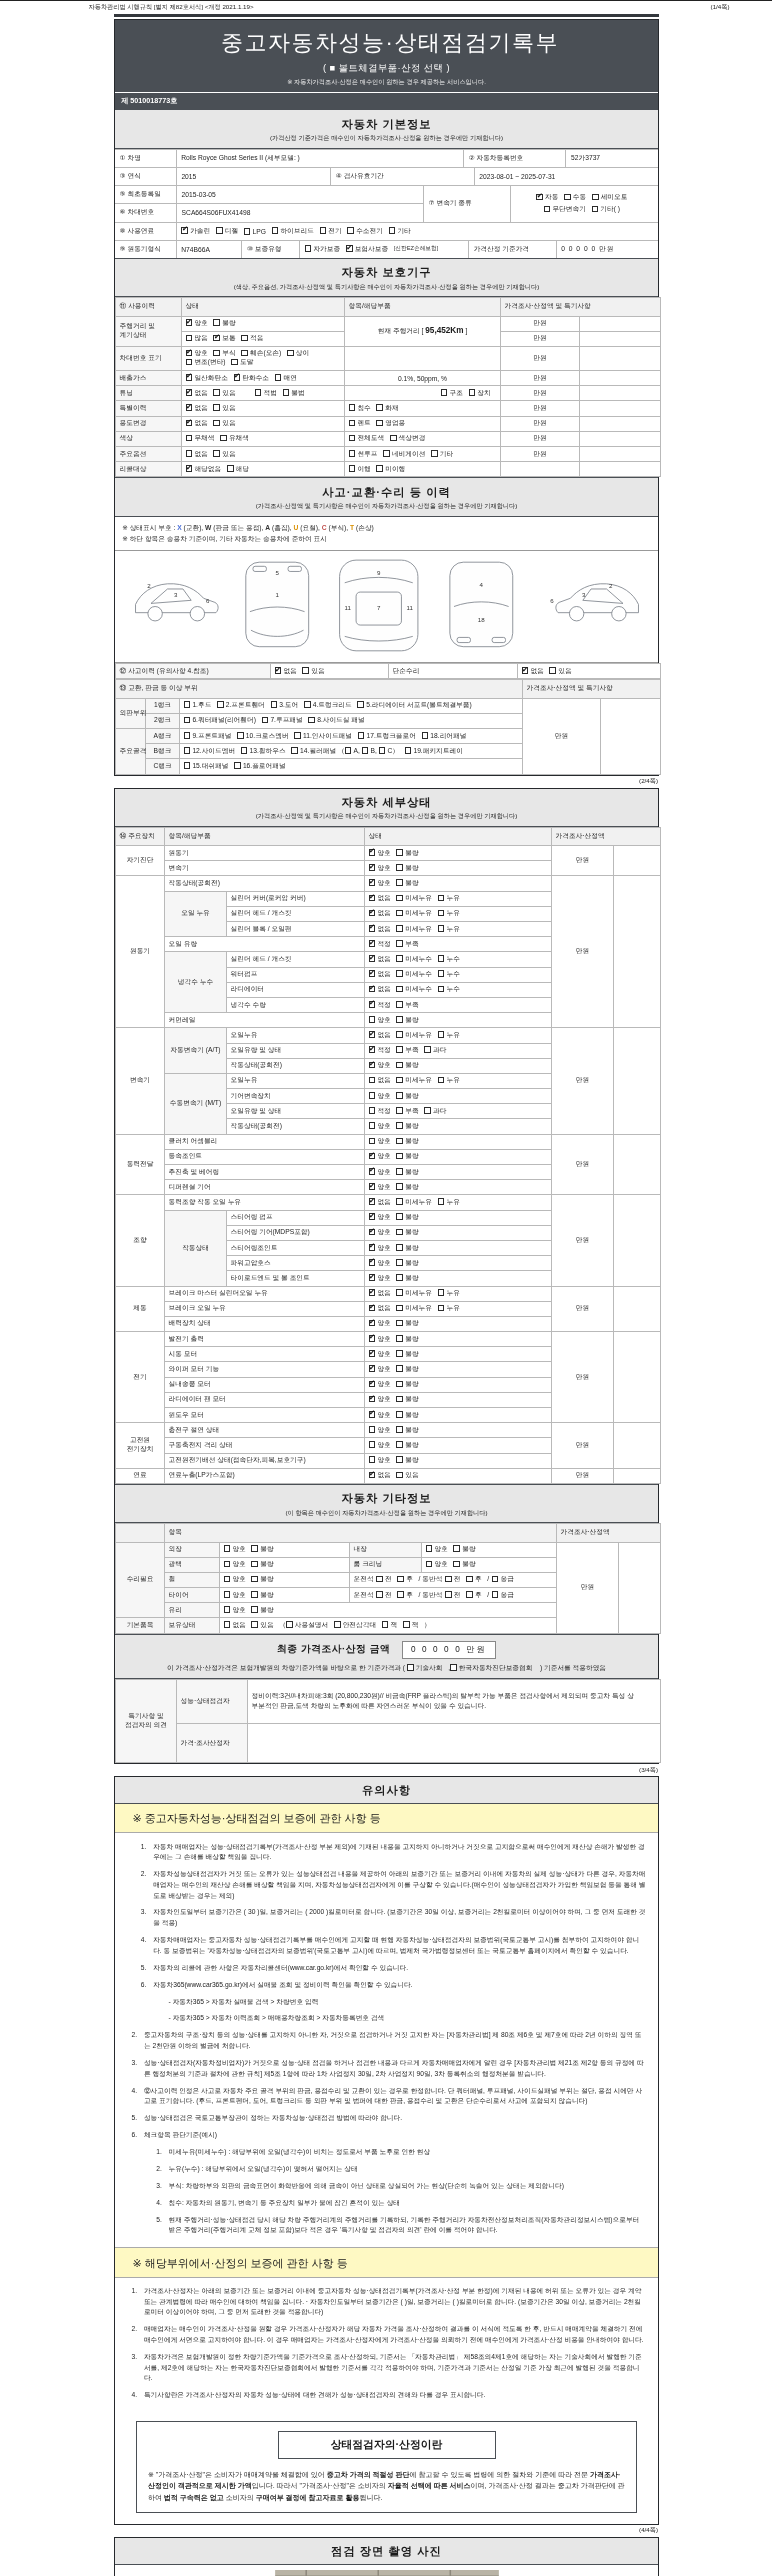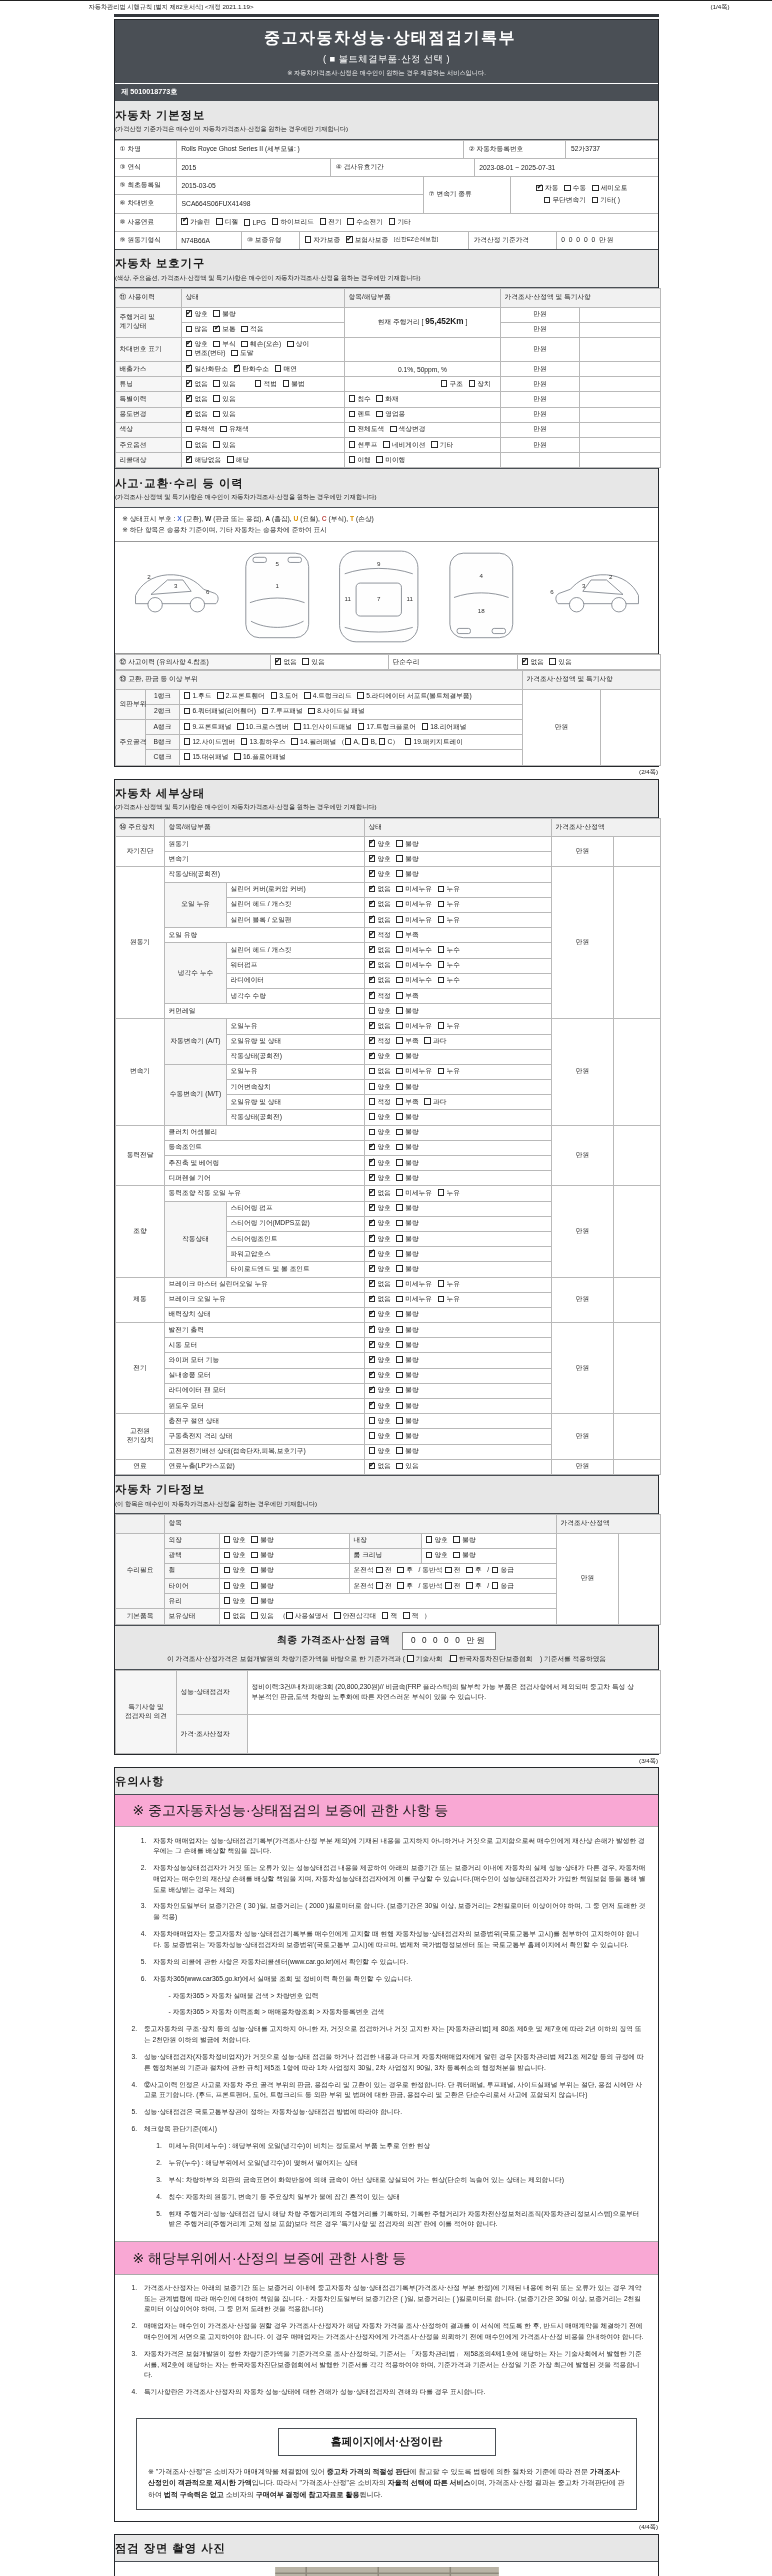--- a/index.html
+++ b/index.html
@@ -5,25 +5,25 @@
   html,body{margin:0;padding:0;background:#fff;}
   body{width:773px;height:2576px;overflow:hidden;font-family:"Liberation Sans","DejaVu Sans",sans-serif;color:#1b1b1b;border-top:1px solid #222;}
   .paper{width:686px;margin:0 auto;padding-top:2.1px;}
   .lawline{display:flex;justify-content:space-between;font-size:6.2px;color:#222;padding:0 0 1.5px 45px;}
   .pgmark{text-align:right;font-size:6.2px;color:#222;padding:1.5px 1px;}
   .form{width:545px;margin:0 auto;}
   .pb{border:1.5px solid #26292d;background:#fff;}
   .bar{height:3.6px;background:#34383d;}
   .gap2{height:1.5px;background:#fff;}
   .dhead{background:#4a4f55;color:#fff;text-align:center;padding:8.2px 0 5.2px;}
-  .dtitle{font-size:16px;font-weight:bold;letter-spacing:1.5px;padding-left:7px;}
+  .dtitle{font-size:22px;font-weight:normal;letter-spacing:1.5px;padding-left:7px;}
   .dsub{font-size:9.3px;margin-top:4.1px;letter-spacing:0.5px;}
   .dnote{font-size:6.2px;margin-top:3.1px;color:#f0f0f0;}
   .docno{background:#4a4f55;color:#fff;font-size:7.2px;font-weight:bold;padding:3.1px 6.2px 4.1px;border-top:1px solid #fff;text-align:left;}
-  .stitle{background:#e7e7e7;padding:6.2px 0 4.6px;border-bottom:1px solid #4a4f55;}
+  .stitle{background:#e7e7e7;text-align:center;padding:6.2px 0 4.6px;border-bottom:1px solid #4a4f55;}
   .stitle .h{font-size:11.3px;font-weight:bold;letter-spacing:1px;}
   .stitle .ssub{font-size:6.2px;margin-top:2.6px;}
   table.t{border-collapse:collapse;width:100%;table-layout:fixed;}
   table.t td{border:0.5px solid #b9b9b9;font-size:6.7px;padding:2.6px 3.6px;vertical-align:middle;background:#fff;word-break:keep-all;}
   table.t td.lbl{background:#f6f6f6;}
   table.t td.hc{text-align:left;font-size:6.7px;background:#f1f1f1;padding:4.1px 3.6px;}
   table.t td.cen{text-align:center;}
   td.price{text-align:center;}
   td.gname{text-align:center;background:#f6f6f6;}
   tr.bt2 td{border-top:1px solid #8a8a8a;}
@@ -34,21 +34,21 @@
   .seg{margin-right:2.6px;}
   
   .brow{display:flex;border-top:0.5px solid #b9b9b9;align-items:stretch;}
   .bc{border-right:0.5px solid #b9b9b9;padding:4.1px 4.6px;font-size:6.7px;display:flex;align-items:center;min-height:11.3px;box-sizing:border-box;}
   .bc:last-child{border-right:none;}
   .bcol{display:flex;flex-direction:column;justify-content:center;}
   .small{font-size:5.7px;color:#333;}
   .km{font-size:8.2px;font-weight:bold;}
   .legendbox{padding:5.2px 7.2px;border-bottom:0.5px solid #999;font-size:6.7px;line-height:1.7;background:#fff;}
   .diagram{padding:5.2px 0 3.1px;background:#fff;border-bottom:0.5px solid #999;text-align:center;}
-  .nhead{font-size:14px;padding:7.2px 6.2px 6.2px 17.5px;border-bottom:0.5px solid #aaa;background:#f9a8d4;}
+  .nhead{font-size:11px;padding:7.2px 6.2px 6.2px 17.5px;border-bottom:0.5px solid #aaa;background:#fef9c3;}
   .nitems{padding:8.2px 12.4px 5.2px 5.2px;}
   .ni{position:relative;font-size:6.7px;line-height:1.6;margin-bottom:6.2px;padding-left:12.4px;}
   .ni .nn{position:absolute;left:0;top:0;}
   .lv0{margin-left:11.3px;} .lv1{margin-left:20.6px;} .lv2{margin-left:36px;}
   .pi{border:1px solid #4a4f55;margin:8.2px 20.6px 10.3px;padding:9.3px 11.3px 8.2px;}
   .pi-title{border:1px solid #4a4f55;width:216px;margin:0 auto 9.3px;text-align:center;font-size:10.8px;font-weight:bold;padding:6.2px 0;}
   .pi-text{font-size:7px;line-height:1.7;}
   .finalrow{background:#e7e7e7;text-align:center;padding:6.2px 0 5.2px;border-top:1px solid #4a4f55;}
   .finalrow .ft{font-size:9.8px;font-weight:bold;letter-spacing:0.5px;margin-right:9.3px;margin-top:45px;}
   .finalrow .fv{display:inline-block;border:0.5px solid #888;background:#fff;padding:2.6px 8.2px;font-size:8.2px;letter-spacing:2.1px;}
@@ -703,21 +703,21 @@
           <div class="ni lv2"><span class="nn">5.</span><span>현재 주행거리·성능·상태점검 당시 해당 차량 주행거리계의 주행거리를 기록하되, 기록한 주행거리가 자동차전산정보처리조직(자동차관리정보시스템)으로부터 받은 주행거리(주행거리계 교체 정보 포함)보다 적은 경우 '특기사항 및 점검자의 의견' 란에 이를 적어야 합니다.</span></div>
         </div>
       <div class="nhead" style="border-top:0.5px solid #aaa;">※ 해당부위에서·산정의 보증에 관한 사항 등</div>
       <div class="nitems" id="notice-sec2">
           <div class="ni lv0"><span class="nn">1.</span><span>가격조사·산정자는 아래의 보증기간 또는 보증거리 이내에 중고자동차 성능·상태점검기록부(가격조사·산정 부분 한정)에 기재된 내용에 허위 또는 오류가 있는 경우 계약 또는 관계법령에 따라 매수인에 대하여 책임을 집니다. · 자동차인도일부터 보증기간은 (      )일, 보증거리는 (      )킬로미터로 합니다. (보증기간은 30일 이상, 보증거리는 2천킬로미터 이상이어야 하며, 그 중 먼저 도래한 것을 적용합니다)</span></div>
           <div class="ni lv0"><span class="nn">2.</span><span>매매업자는 매수인이 가격조사·산정을 원할 경우 가격조사·산정자가 해당 자동차 가격을 조사·산정하여 결과를 이 서식에 적도록 한 후, 반드시 매매계약을 체결하기 전에 매수인에게 서면으로 고지하여야 합니다. 이 경우 매매업자는 가격조사·산정자에게 가격조사·산정을 의뢰하기 전에 매수인에게 가격조사·산정 비용을 안내하여야 합니다.</span></div>
           <div class="ni lv0"><span class="nn">3.</span><span>자동차가격은 보험개발원이 정한 차량기준가액을 기준가격으로 조사·산정하되, 기준서는 「자동차관리법」 제58조의4제1호에 해당하는 자는 기술사회에서 발행한 기준서를, 제2호에 해당하는 자는 한국자동차진단보증협회에서 발행한 기준서를 각각 적용하여야 하며, 기준가격과 기준서는 산정일 기준 가장 최근에 발행된 것을 적용합니다.</span></div>
           <div class="ni lv0"><span class="nn">4.</span><span>특기사항란은 가격조사·산정자의 자동차 성능·상태에 대한 견해가 성능·상태점검자의 견해와 다를 경우 표시합니다.</span></div>
         </div>
       <div class="pi">
-        <div class="pi-title">홈페이지에서·산정이란</div>
+        <div class="pi-title">상태점검자의·산정이란</div>
         <div class="pi-text" id="price-info-text"><span>※ "가격조사·산정"은 소비자가 매매계약을 체결함에 있어 </span><b>중고차 가격의 적절성 판단</b><span>에 참고할 수 있도록 법령에 의한 절차와 기준에 따라 전문 </span><b>가격조사·산정인이 객관적으로 제시한 가액</b><span>입니다. 따라서 "가격조사·산정"은 소비자의 </span><b>자율적 선택에 따른 서비스</b><span>이며, 가격조사·산정 결과는 중고차 가격판단에 관하여 </span><b>법적 구속력은 없고</b><span> 소비자의 </span><b>구매여부 결정에 참고자료로 활용</b><span>됩니다.</span></div>
       </div>
     </div>
 
     <div class="pgmark">(4/4쪽)</div>
 
     <div class="pb photosec">
       <div class="stitle">
         <div class="h">점검 장면 촬영 사진</div>
       </div>

